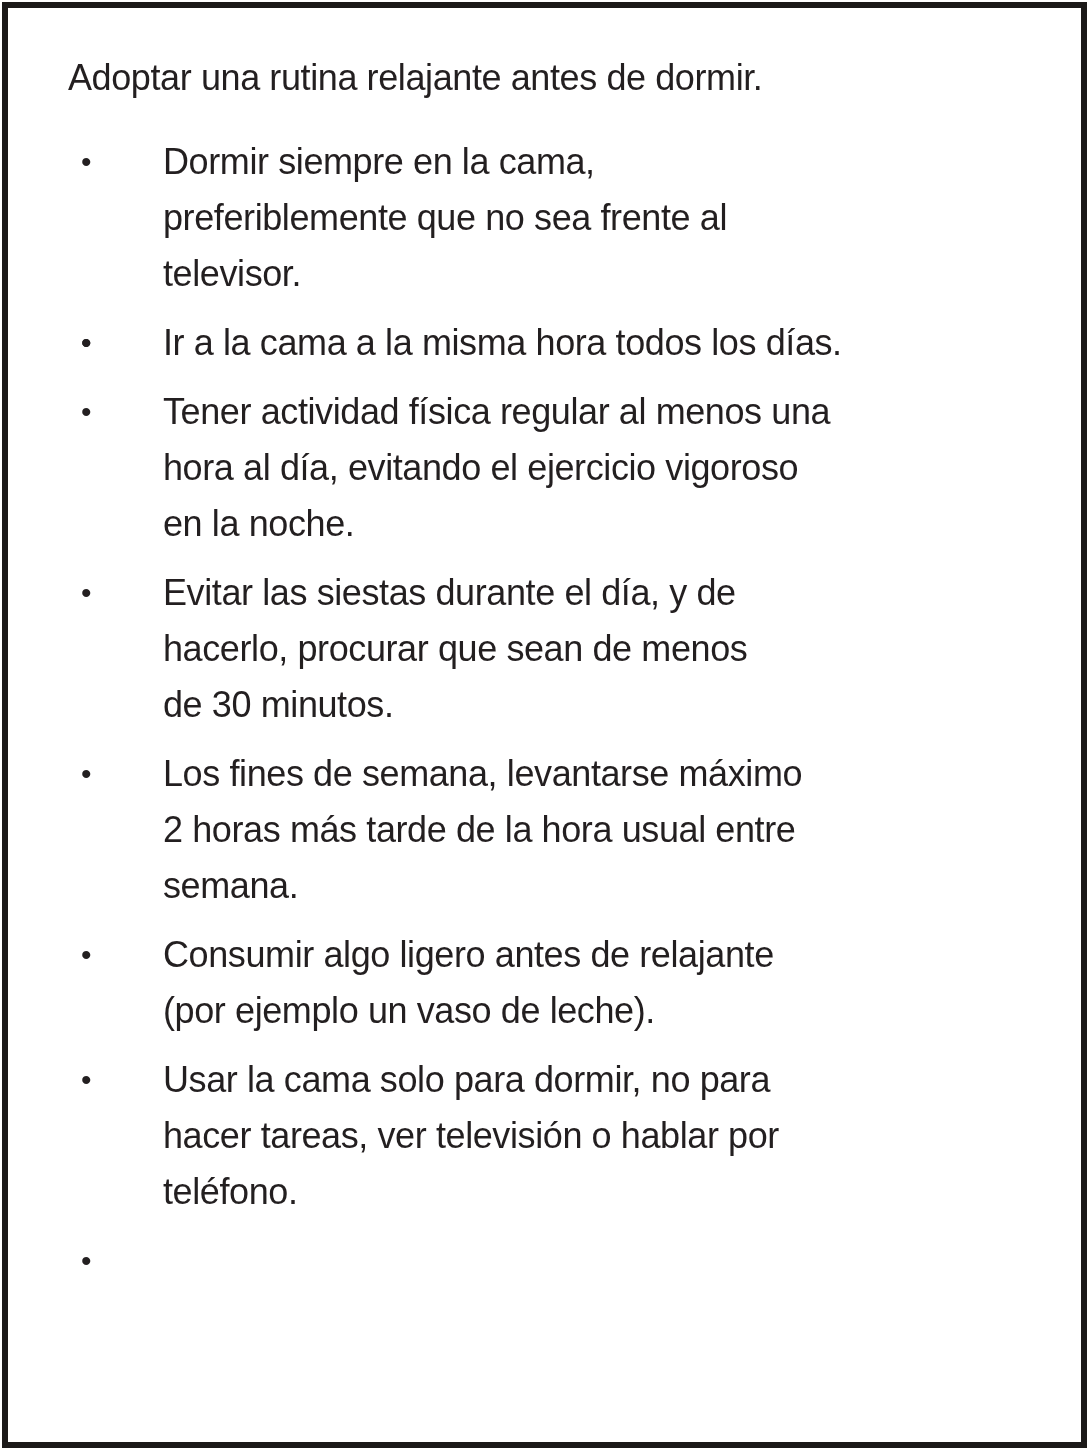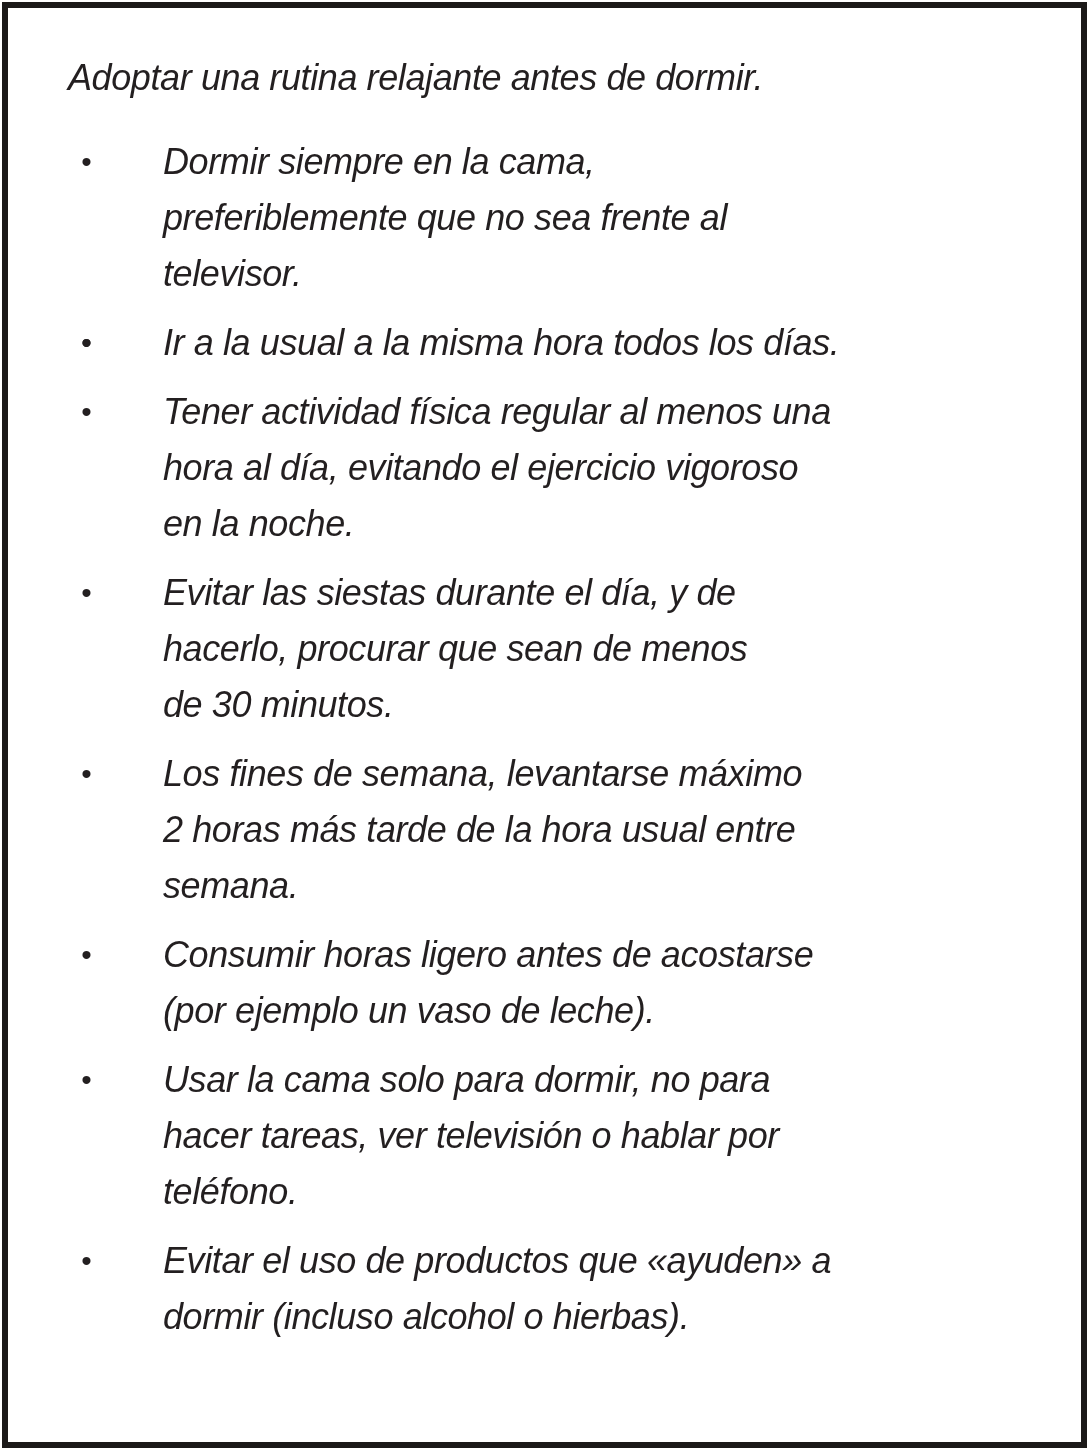--- a/index.html
+++ b/index.html
@@ -20,21 +20,20 @@
   .page{
     box-sizing:border-box;
     width:1085px;
     height:1446px;
     margin:2px;
     border:6px solid var(--border-color);
     background:var(--bg-color);
     color:var(--text-color);
     padding:42px 55px 0 60px;
     overflow:hidden;
-    font-style:italic;
   }
   .title{
     margin:0 0 28px 0;
     font-size:36px;
     line-height:56px;
     letter-spacing:-0.4px;
     white-space:pre-line;
   }
   .bullet-list{
     list-style:none;
@@ -63,31 +62,30 @@
 </head>
 <body>
 
 <div class="page">
   <p class="title">Adoptar una rutina relajante antes de dormir.</p>
   <ul class="bullet-list">
       <li><span class="marker">•</span><span class="item-text">Dormir siempre en la cama,
 preferiblemente que no sea frente al
 televisor.</span></li>
       <li><span class="marker">•</span></li>
-      <li><span class="marker">•</span><span class="item-text">Ir a la usual a la misma hora todos los días.</span></li>
+      <li><span class="marker">•</span><span class="item-text">Ir a la cama a la misma hora todos los días.</span></li>
       <li><span class="marker">•</span><span class="item-text">Tener actividad física regular al menos una
 hora al día, evitando el ejercicio vigoroso
 en la noche.</span></li>
       <li><span class="marker">•</span><span class="item-text">Evitar las siestas durante el día, y de
 hacerlo, procurar que sean de menos
 de 30 minutos.</span></li>
       <li><span class="marker">•</span><span class="item-text">Los fines de semana, levantarse máximo
 2 horas más tarde de la hora usual entre
 semana.</span></li>
-      <li><span class="marker">•</span><span class="item-text">Consumir horas ligero antes de acostarse
+      <li><span class="marker">•</span><span class="item-text">Consumir algo ligero antes de relajante
 (por ejemplo un vaso de leche).</span></li>
       <li><span class="marker">•</span><span class="item-text">Usar la cama solo para dormir, no para
 hacer tareas, ver televisión o hablar por
 teléfono.</span></li>
-      <li><span class="marker">•</span><span class="item-text">Evitar el uso de productos que «ayuden» a
-dormir (incluso alcohol o hierbas).</span></li>
+      <li><span class="marker">•</span></li>
     </ul>
 </div>
 
 </body></html>

